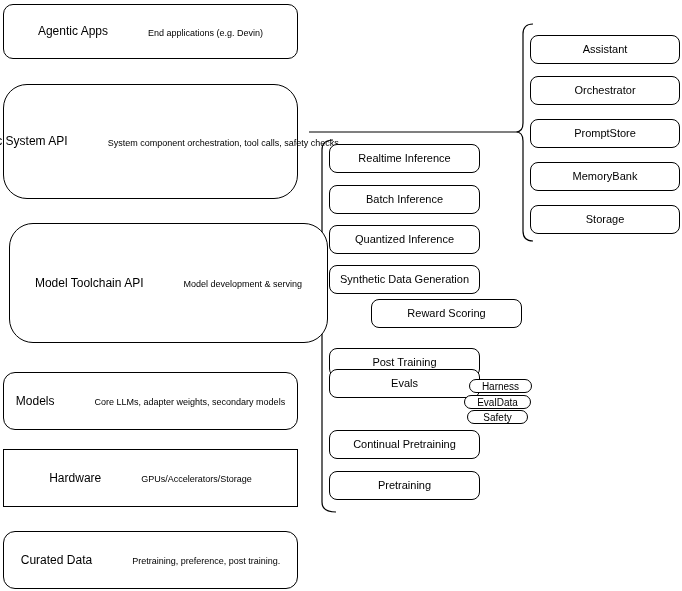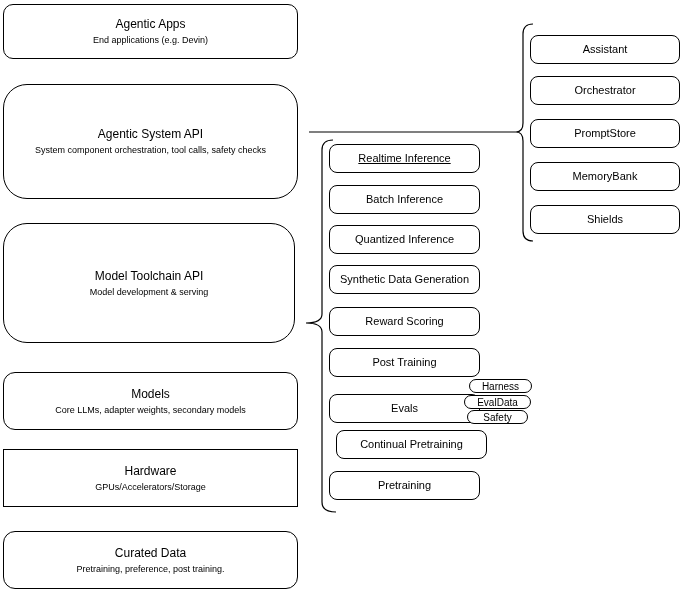--- a/index.html
+++ b/index.html
@@ -23,61 +23,61 @@
     width: 682px;
     height: 591px;
     pointer-events: none;
   }
   .node {
     position: absolute;
     box-sizing: border-box;
     border: 1px solid #000000;
     background: #ffffff;
     display: flex;
-    flex-direction: column;
     align-items: center;
     justify-content: center;
     text-align: center;
   }
   .stack-node .title {
     font-size: 12px;
     line-height: 15px;
     white-space: nowrap;
   }
   .stack-node .subtitle {
     font-size: 9px;
     line-height: 12px;
     margin-top: 2px;
     white-space: nowrap;
+    padding-left: 40px;
   }
   .svc-node {
     font-size: 11px;
     line-height: 13px;
     border-radius: 8px;
     white-space: nowrap;
   }
   .pill-node {
     font-size: 10px;
     line-height: 11px;
     border-radius: 7px;
     white-space: nowrap;
     z-index: 3;
   }
   
   .n-apps      { left: 3px;  top: 4px;   width: 295px; height: 55px;  border-radius: 10px; }
   .n-sysapi    { left: 3px;  top: 84px;  width: 295px; height: 115px; border-radius: 24px; }
-  .n-toolapi   { left: 3px;  top: 223px; width: 292px; height: 120px; border-radius: 24px; }
+  .n-toolapi   { left: 9px;  top: 223px; width: 319px; height: 120px; border-radius: 24px; }
   .n-models    { left: 3px;  top: 372px; width: 295px; height: 58px;  border-radius: 12px; }
   .n-hardware  { left: 3px;  top: 449px; width: 295px; height: 58px;  border-radius: 0; }
   .n-data      { left: 3px;  top: 531px; width: 295px; height: 58px;  border-radius: 12px; }
   
   .svc-node { left: 329px; width: 151px; height: 29px; }
-  .m0 { top: 144px; text-decoration: underline; } .m1 { top: 185px; } .m2 { top: 225px; }
-  .m3 { top: 265px; } .m4 { top: 307px; } .m5 { top: 348px; }
-  .m6 { top: 394px; text-align: right; } .m7 { top: 430px; margin-left: 7px; } .m8 { top: 471px; }
+  .m0 { top: 144px; } .m1 { top: 185px; } .m2 { top: 225px; }
+  .m3 { top: 265px; } .m4 { top: 299px; margin-left: 42px; } .m5 { top: 348px; }
+  .m6 { top: 369px; text-align: right; } .m7 { top: 430px; } .m8 { top: 471px; }
   
   .r-node { left: 530px; width: 150px; height: 29px; }
   .r0 { top: 35px; } .r1 { top: 76px; } .r2 { top: 119px; }
   .r3 { top: 162px; } .r4 { top: 205px; }
   
   .p0 { left: 469px; top: 379px; width: 63px; height: 14px; }
   .p1 { left: 464px; top: 395px; width: 67px; height: 14px; text-align: right; }
   .p2 { left: 467px; top: 410px; width: 61px; height: 14px; }
 </style>
 </head>
@@ -130,15 +130,15 @@
   <div class="node svc-node m8">Pretraining</div>
 
   <div class="node pill-node p0">Harness</div>
   <div class="node pill-node p1">EvalData</div>
   <div class="node pill-node p2">Safety</div>
 
   <div class="node svc-node r-node r0">Assistant</div>
   <div class="node svc-node r-node r1">Orchestrator</div>
   <div class="node svc-node r-node r2">PromptStore</div>
   <div class="node svc-node r-node r3">MemoryBank</div>
-  <div class="node svc-node r-node r4">Shields</div>
+  <div class="node svc-node r-node r4">Storage</div>
 
 </div>
 
 </body></html>

